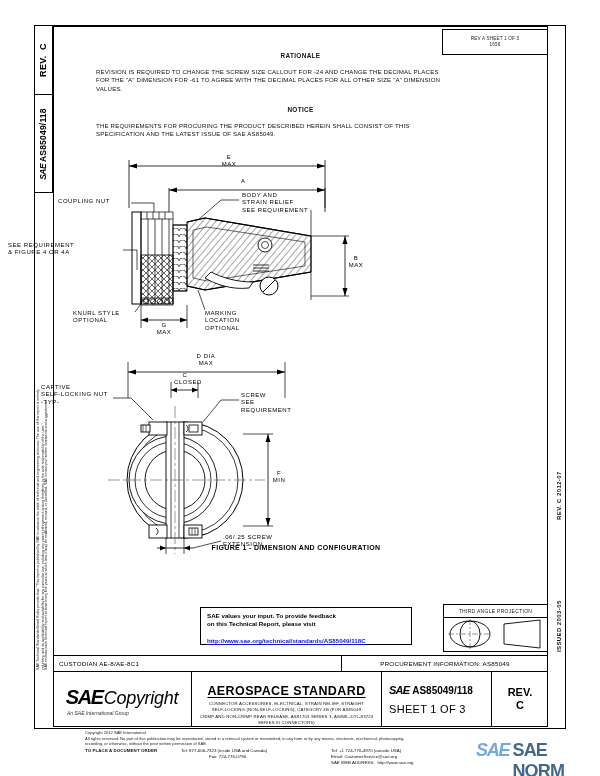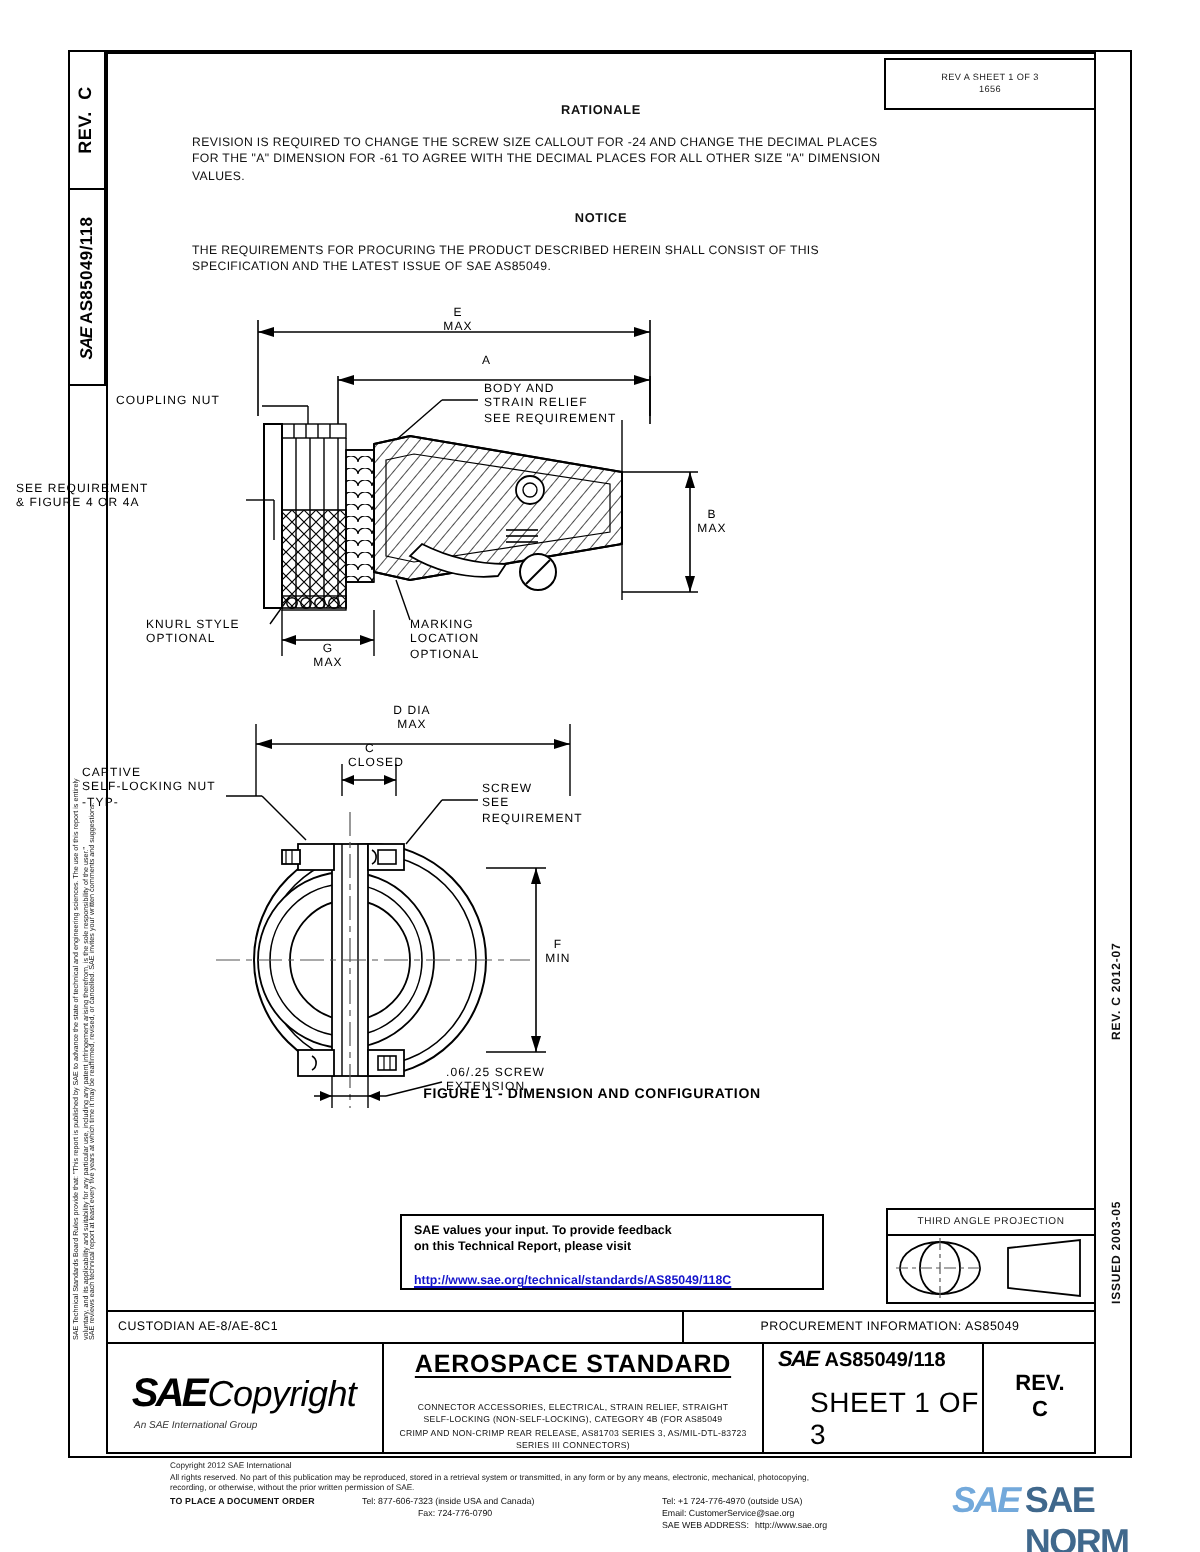--- a/index.html
+++ b/index.html
@@ -255,21 +255,21 @@
     letter-spacing: -0.3px; margin-left: 1px;
   }
   .logo-sub {
     font-size: 5px; font-style: italic; color: #333;
     margin-top: 1px; align-self: flex-start; padding-left: 14px;
   }
   .tb-mid {
     flex: 1;
     border-right: 1.2px solid #000;
     display: flex; flex-direction: column;
-    align-items: center; justify-content: space-between;
+    align-items: center; justify-content: flex-end;
     padding-top: 3px;
   }
   .tb-as {
     font-size: 12.5px; font-weight: bold;
     letter-spacing: .4px;
     text-decoration: underline;
     text-underline-offset: 2px;
   }
   .tb-desc {
     margin-top: 3px;
@@ -289,21 +289,21 @@
     gap: 7px;
   }
   .tb-num-top {
     font-size: 10px; font-weight: bold;
     display: flex; align-items: baseline;
   }
   .tb-num-top .sae-small {
     font-size: 11px; font-weight: bold; font-style: italic;
     letter-spacing: -0.8px; margin-right: 3px;
   }
-  .tb-sheet { font-size: 14px; letter-spacing: .3px; margin-left: 16px; }
+  .tb-sheet { font-size: 11px; letter-spacing: .3px; }
   .tb-rev {
     width: 56px;
     display: flex; flex-direction: column;
     align-items: center; justify-content: center;
     font-size: 11px; font-weight: bold;
     line-height: 13px;
   }
 
   
   .footer { position: absolute; left: 85px; top: 730px; width: 500px; }

